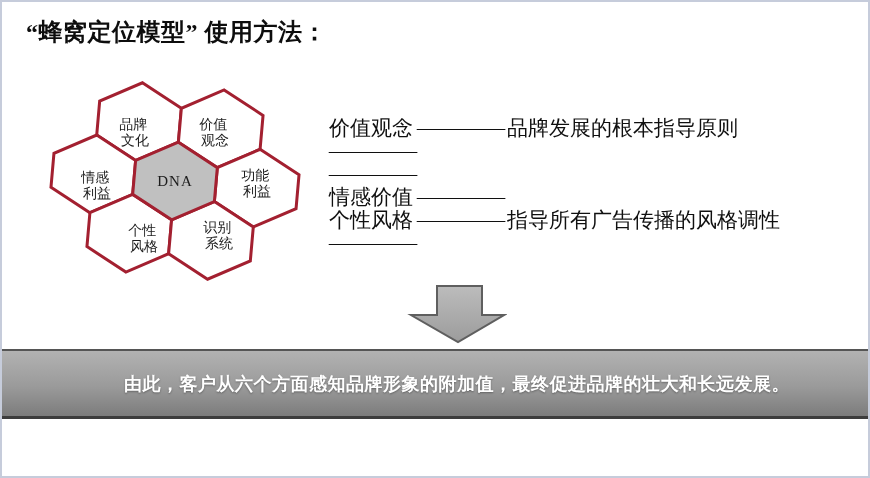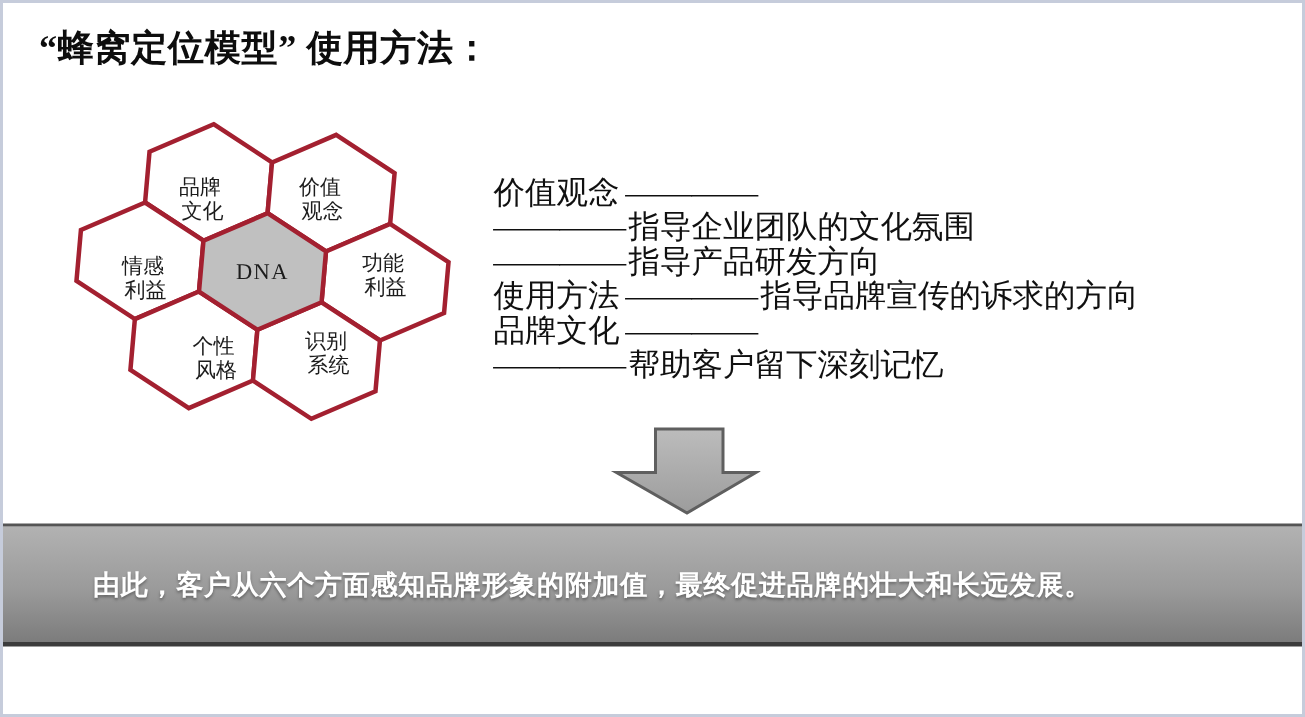--- a/index.html
+++ b/index.html
@@ -71,28 +71,29 @@
   .down-arrow {
     position: absolute;
     left: 404px;
     top: 282px;
   }
   .banner {
     position: absolute;
     left: 0;
     right: 0;
     top: 347px;
-    height: 82px;
+    height: 70px;
     box-sizing: border-box;
     background: linear-gradient(180deg, #b2b2b2 0%, #9a9a9a 55%, #7c7c7c 100%);
     border-top: 2px solid #555555;
     border-bottom: 3px solid #3c3c3c;
     display: flex;
     align-items: center;
-    padding-left: 60px;
+    justify-content: center;
+    padding-left: 44px;
   }
   .banner-text {
     color: #ffffff;
     font-weight: bold;
     font-size: 18px;
     letter-spacing: 0.5px;
     text-shadow: 0 1px 2px rgba(0,0,0,0.35);
     white-space: nowrap;
   }
 </style>
@@ -140,41 +141,39 @@
     <text class="hex-label" text-anchor="middle">
       <tspan x="177" y="162">识别</tspan>
       <tspan x="177" y="178">系统</tspan>
     </text>
   </svg>
 
   <div class="defs">
     <div class="def-row">
       <span class="term">价值观念</span>
       <span class="dash-col"><span class="dash-glyph">——</span></span>
+      <span class="desc">品牌发展的根本指导原则</span>
     </div>
     <div class="def-row">
-      <span class="dash-col"><span class="dash-glyph">——</span></span>
-      <span class="desc">指导企业团队的文化氛围</span>
-    </div>
-    <div class="def-row">
-      <span class="dash-col"><span class="dash-glyph">——</span></span>
-      <span class="desc">指导产品研发方向</span>
-    </div>
-    <div class="def-row">
-      <span class="term">使用方法</span>
-      <span class="dash-col"><span class="dash-glyph">——</span></span>
-      <span class="desc">指导品牌宣传的诉求的方向</span>
-    </div>
-    <div class="def-row">
-      <span class="term">品牌文化</span>
       <span class="dash-col"><span class="dash-glyph">——</span></span>
     </div>
     <div class="def-row">
       <span class="dash-col"><span class="dash-glyph">——</span></span>
-      <span class="desc">帮助客户留下深刻记忆</span>
+    </div>
+    <div class="def-row">
+      <span class="term">情感价值</span>
+      <span class="dash-col"><span class="dash-glyph">——</span></span>
+    </div>
+    <div class="def-row">
+      <span class="term">个性风格</span>
+      <span class="dash-col"><span class="dash-glyph">——</span></span>
+      <span class="desc">指导所有广告传播的风格调性</span>
+    </div>
+    <div class="def-row">
+      <span class="dash-col"><span class="dash-glyph">——</span></span>
     </div>
   </div>
 
   <svg class="down-arrow" width="101" height="60" viewBox="0 0 101 60" xmlns="http://www.w3.org/2000/svg">
     <defs>
       <linearGradient id="arrow-grad" x1="0" y1="0" x2="0" y2="1">
         <stop offset="0" stop-color="#bcbcbc"></stop>
         <stop offset="1" stop-color="#9c9c9c"></stop>
       </linearGradient>
     </defs>

